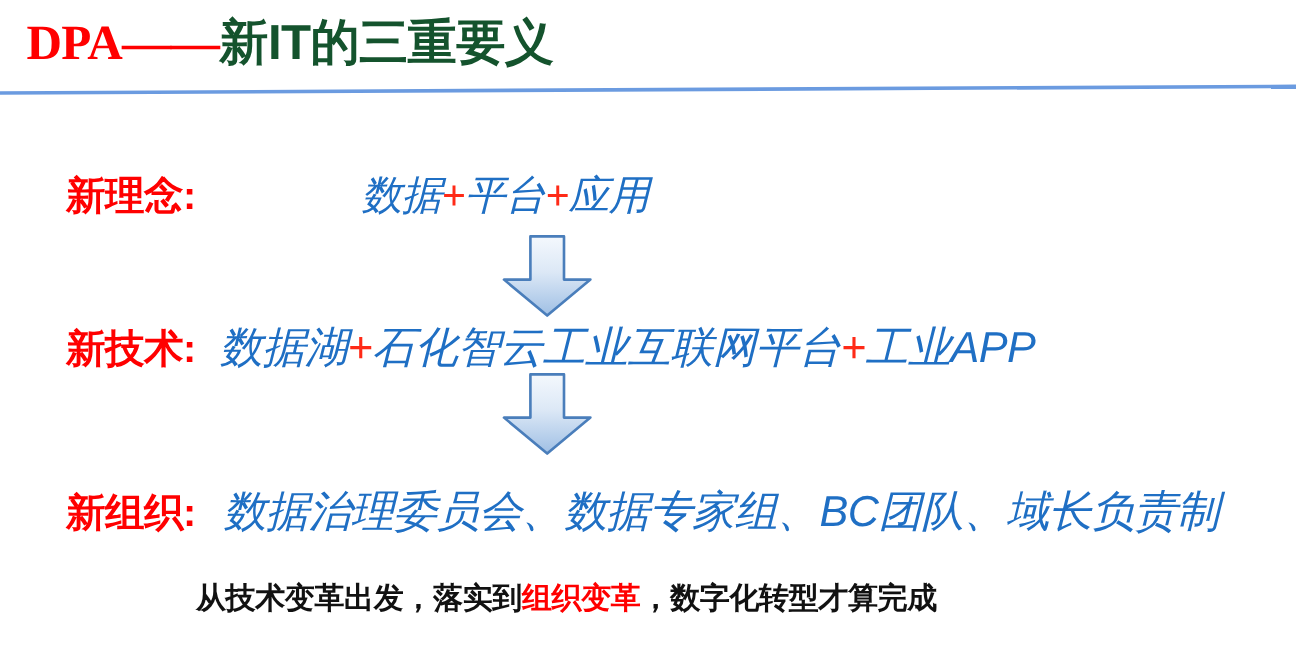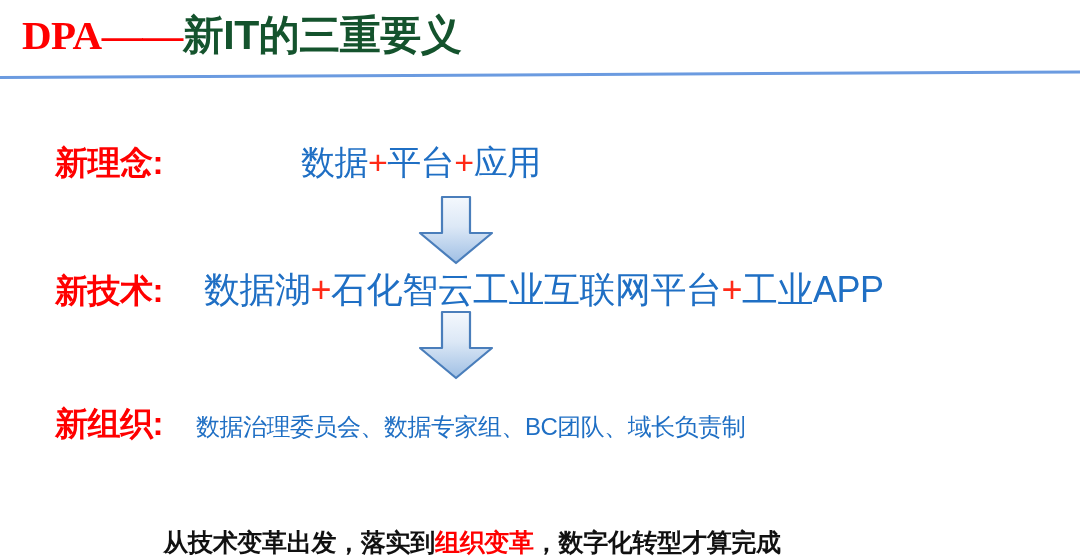--- a/index.html
+++ b/index.html
@@ -50,37 +50,38 @@
     gap: 20px;
   }
   .row-label {
     color: #FF0000;
     font-weight: bold;
     letter-spacing: -0.5px;
   }
   .row-content {
     color: #1F6FC4;
     letter-spacing: -0.5px;
+    font-style: italic;
   }
   .plus { color: #FF2A17; }
 
   
   #row-concept { top: 140px; font-size: 33px; }
   #row-concept .row-label   { font-size: 33px; }
   #row-concept .row-content { font-size: 34px; margin-left: 118px; }
 
   
   #row-technology { top: 266px; }
   #row-technology .row-label   { font-size: 33px; }
-  #row-technology .row-content { font-size: 36px; margin-left: 21px; }
+  #row-technology .row-content { font-size: 36px; margin-left: 0; }
 
   
   #row-organization { top: 402px; }
   #row-organization .row-label   { font-size: 33px; }
-  #row-organization .row-content { font-size: 24px; margin-left: 13px; }
+  #row-organization .row-content { font-size: 36px; margin-left: 3px; }
 
   
   .arrow {
     position: absolute;
     left: 416px;
     width: 80px;
     height: 70px;
   }
   #arrow-1 { top: 195px; }
   #arrow-2 { top: 310px; }
@@ -89,21 +90,20 @@
   #footer-note {
     position: absolute;
     left: 0;
     top: 482px;
     width: 944px;
     text-align: center;
     font-size: 25px;
     font-weight: bold;
     letter-spacing: -0.3px;
     white-space: nowrap;
-    margin-top: 44px;
   }
   #footer-note .f-dark { color: #111111; }
   #footer-note .f-red  { color: #FF0000; }
 </style>
 </head>
 <body>
 
 <div id="slide-title">
   <span class="t-red">DPA——</span><span class="t-dark">新IT的三重要义</span>
 </div>

